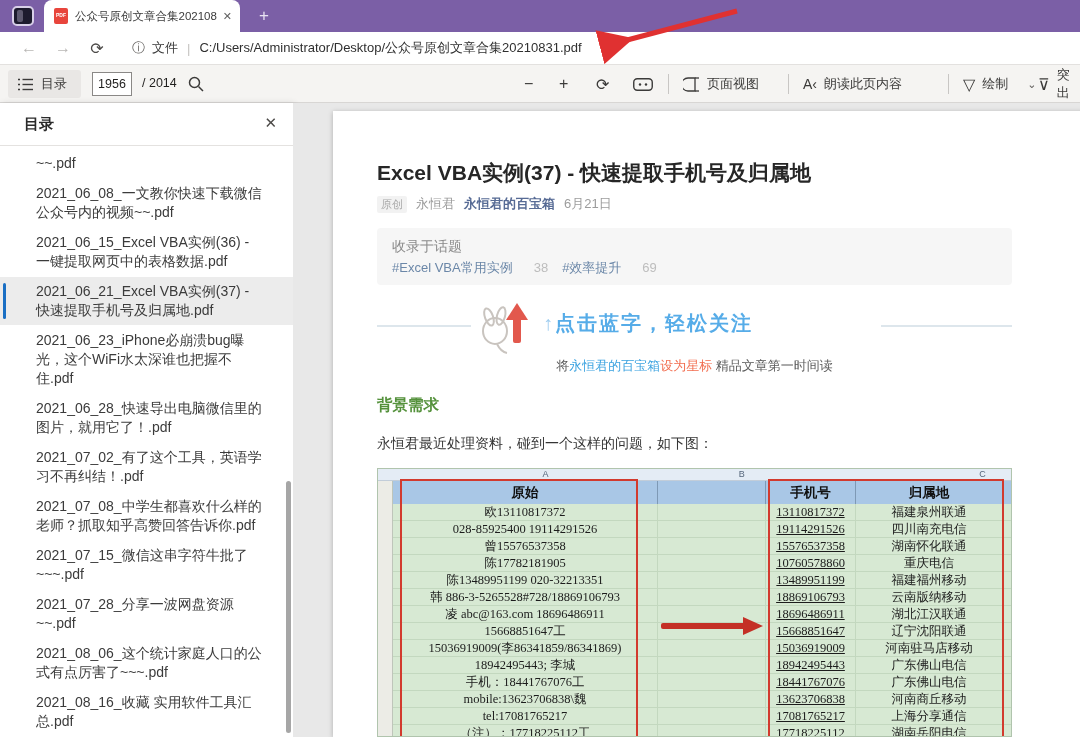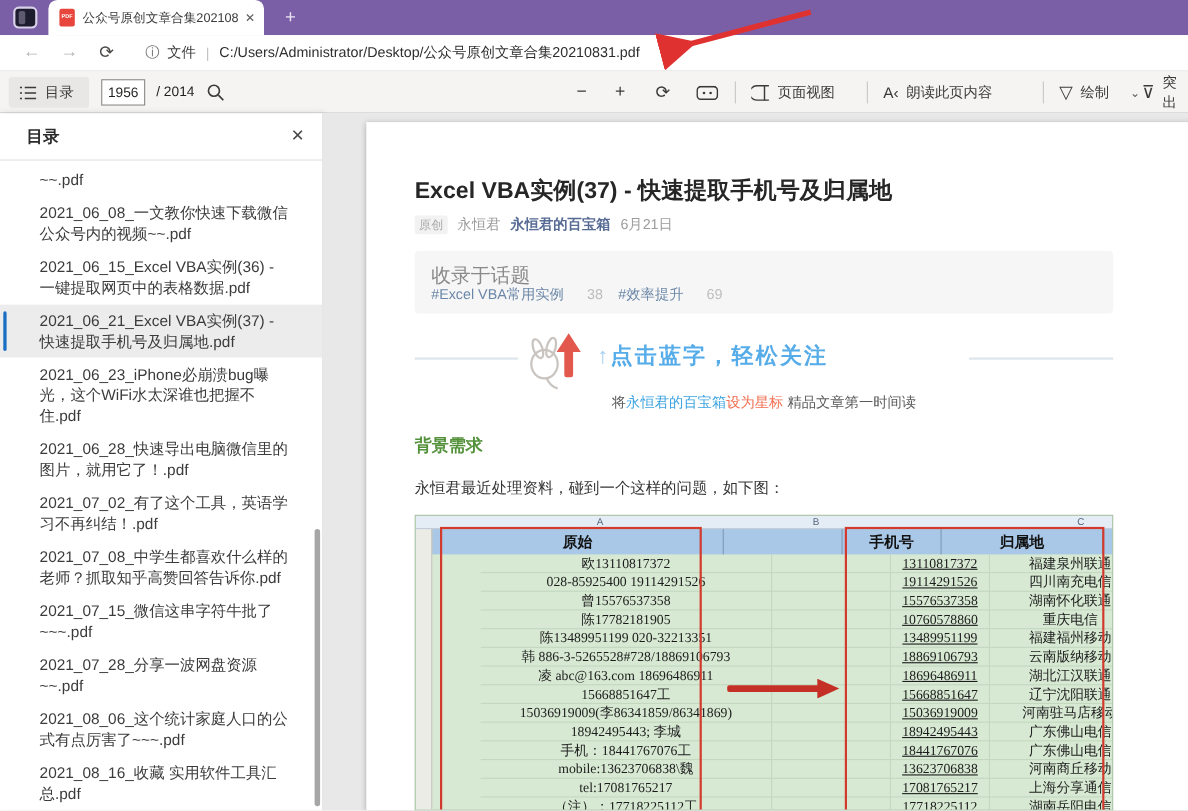--- a/index.html
+++ b/index.html
@@ -56,21 +56,21 @@
   .sidescroll { position:absolute; right:2px; top:378px; width:5px; height:252px; background:#a6a6a6; border-radius:3px; }
 
   
   .viewer { position:absolute; left:293px; top:0; width:787px; height:634px; background:#e8e8e8; overflow:hidden; }
   .page { position:absolute; left:40px; top:8px; width:764px; height:626px; background:#fff; box-shadow:0 1px 5px rgba(0,0,0,.25); }
   .atitle { position:absolute; left:44px; top:48px; font-size:21px; font-weight:600; color:#262626; white-space:nowrap; }
   .byline { position:absolute; left:44px; top:84px; font-size:13px; color:#9c9c9c; display:flex; align-items:center; gap:9px; white-space:nowrap; }
   .obadge { font-size:11px; color:#aaa; background:#f2f2f2; padding:1px 4px; border-radius:2px; }
   .account { color:#576b95; font-weight:bold; }
   .topicbox { position:absolute; left:44px; top:117px; width:635px; height:57px; background:#f6f6f6; border-radius:4px; }
-  .topiclabel { position:absolute; left:15px; top:10px; font-size:18px; color:#8a8a8a; }
+  .topiclabel { position:absolute; left:15px; top:10px; font-size:14px; color:#8a8a8a; }
   .topictags { position:absolute; left:15px; top:31px; font-size:13px; }
   .tagname { color:#6b87a8; }
   .tagcount { color:#bdbdbd; margin-left:21px; margin-right:14px; }
 
   .banner { position:absolute; left:44px; top:188px; width:635px; height:58px; }
   .bline { position:absolute; top:26px; height:2px; background:#dde6ec; }
   .bl1 { left:0; width:94px; }
   .bl2 { left:504px; width:131px; }
   .mascot { position:absolute; left:100px; top:2px; }
   .bannertext { position:absolute; left:166px; top:11px; font-size:20px; font-weight:bold; color:#56ace8; letter-spacing:2px; white-space:nowrap; }
@@ -83,21 +83,21 @@
   .secheading { position:absolute; left:44px; top:284px; font-size:15.5px; font-weight:bold; color:#54913b; }
   .para { position:absolute; left:44px; top:324px; font-size:14px; color:#353535; white-space:nowrap; }
 
   
   .excel { position:absolute; left:44px; top:357px; width:635px; height:269px; background:#d7e9d3; border:1px solid #b0c4ad; overflow:hidden; font-family:"Liberation Serif",serif; }
   .xletters { position:absolute; left:0; top:0; width:100%; height:12px; background:#e4ecf5; border-bottom:1px solid #c2cdd9; font-size:9px; color:#56677c; font-family:"Liberation Sans",sans-serif; }
   .xletters span { position:absolute; top:0; }
   .xhead { position:absolute; left:0; top:12px; width:100%; height:23px; background:#a9c7e6; }
   .xhead .hcell { position:absolute; top:0; height:23px; line-height:23px; text-align:center; font-weight:bold; font-size:13.5px; color:#111; border-right:1px solid #7e99b5; }
   .rowstrip { position:absolute; left:0; top:12px; width:15px; bottom:0; background:#ececе6; background:#ecece6; border-right:1px solid #bfc5ba; }
-  .xbody { position:absolute; left:15px; top:35px; right:0; bottom:0;margin-left:44px; }
+  .xbody { position:absolute; left:15px; top:35px; right:0; bottom:0; }
   .xrow { position:relative; height:17px; border-bottom:1px solid #c3d8bf; }
   .xcell { position:absolute; top:0; height:17px; line-height:16px; font-size:12.5px; color:#1c1c1c; text-align:center; white-space:nowrap; overflow:hidden; }
   .c-orig { left:0; width:265px; border-right:1px solid #c3d8bf; }
   .c-b { left:265px; width:108px; border-right:1px solid #c3d8bf; }
   .c-phone { left:373px; width:90px; border-right:1px solid #c3d8bf;text-decoration:underline; }
   .c-loc { left:463px; width:147px; border-right:1px solid #c3d8bf; }
   .redbox { position:absolute; border:2px solid #d23a2e; z-index:5; }
   .rb-a { left:22px; top:10px; width:238px; height:280px; }
   .rb-b { left:390px; top:10px; width:236px; height:280px; }
   .xarrow { position:absolute; left:283px; top:148px; width:102px; height:18px; z-index:6; }

